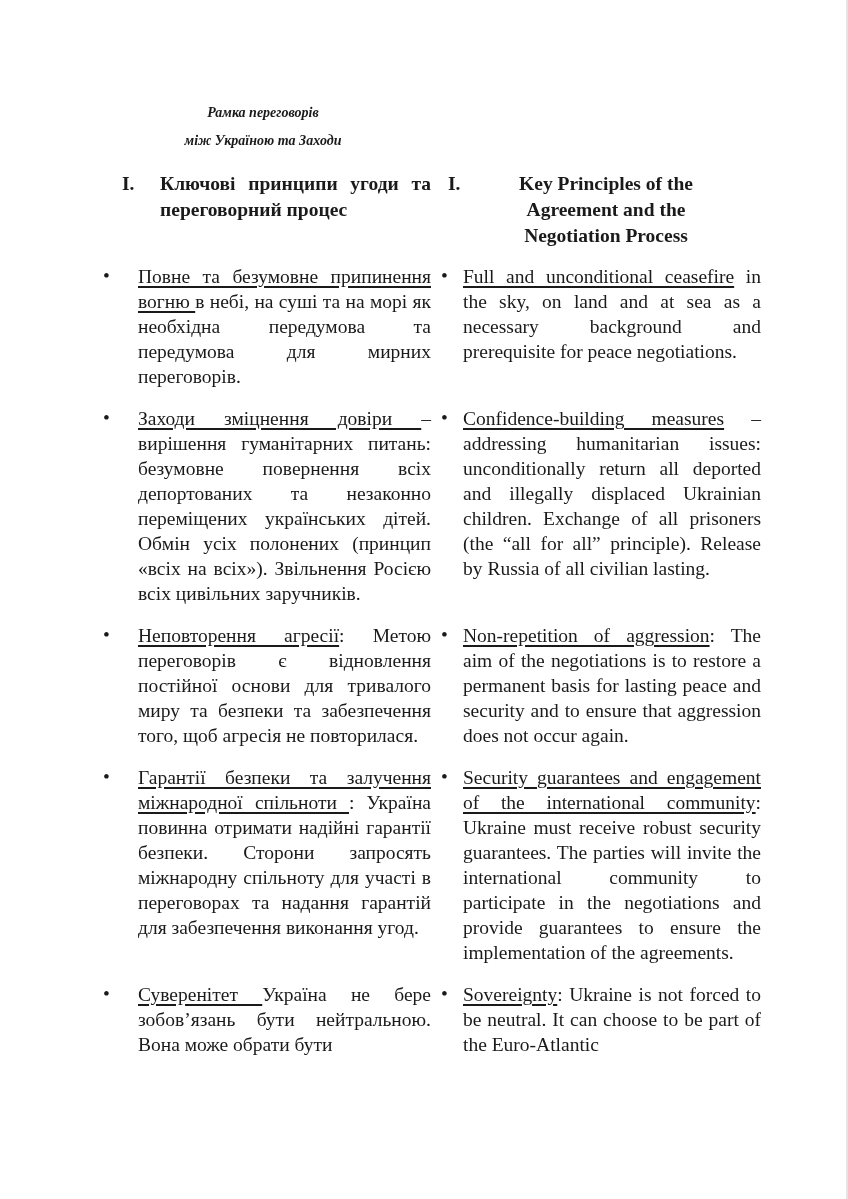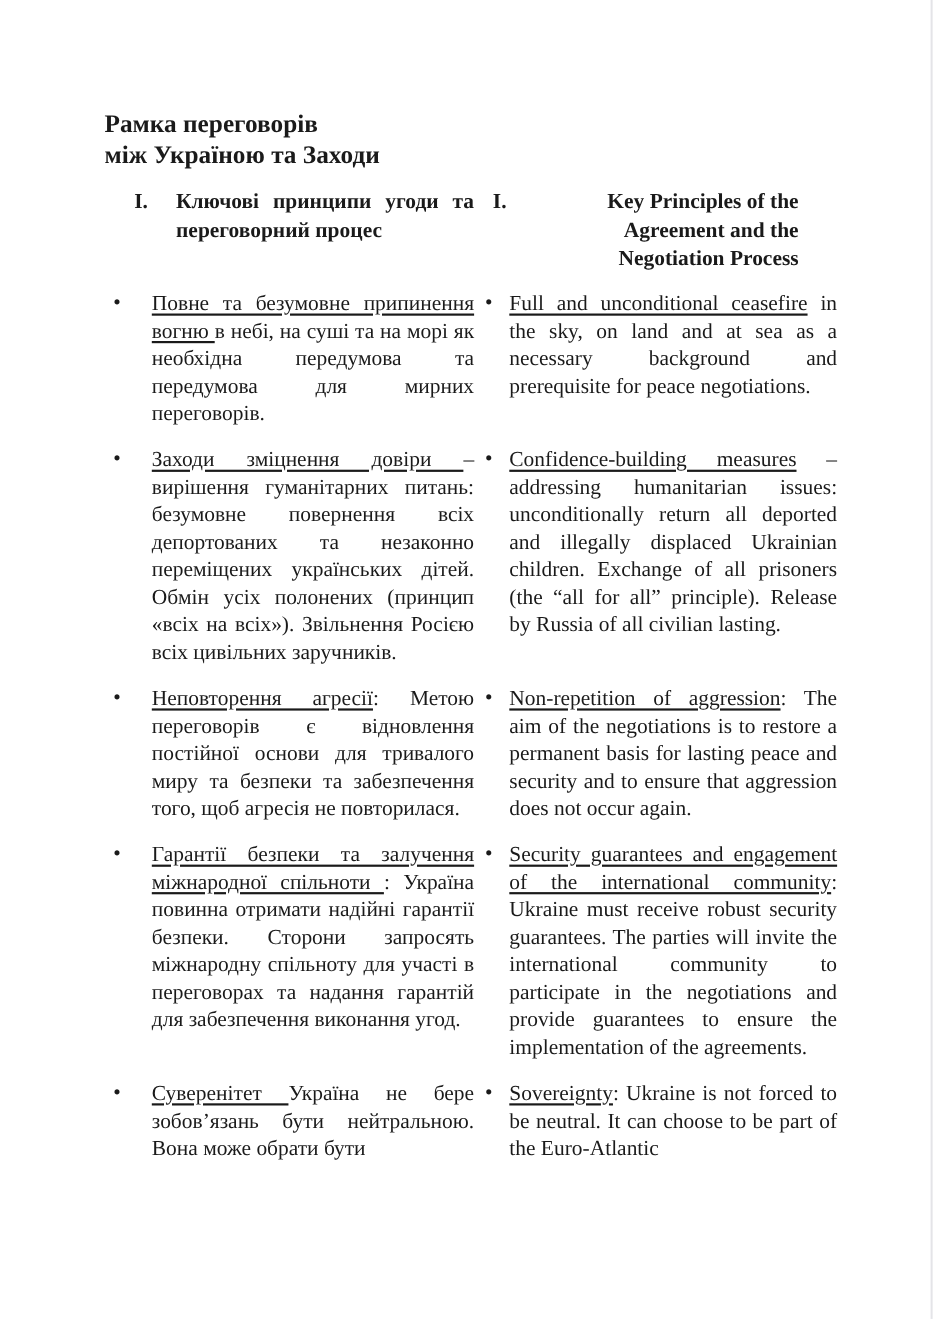--- a/index.html
+++ b/index.html
@@ -27,35 +27,37 @@
     display: grid;
     grid-template-columns: 336px 320px;
     column-gap: 10px;
   }
   .title-row { margin-bottom: 16px; }
   .heading-row { margin-bottom: 15px; }
   .bullet-row { margin-bottom: 17px; }
 
   .title {
     font-weight: bold;
-    font-size: 23px;
+    text-align: center;
+    font-size: 14px;
     line-height: 28px;
+    font-style: italic;
   }
 
   .heading {
     display: flex;
     font-weight: bold;
     font-size: 19.5px;
     line-height: 26px;
   }
   .heading .num { flex: 0 0 38px; }
   .col-uk.heading { margin-left: 27px; }
   .col-en.heading { margin-left: 7px; }
   .col-uk.heading .htext { text-align: justify; flex: 1 1 auto; }
-  .col-en.heading .htext { text-align: right; max-width: 240px; }
+  .col-en.heading .htext { text-align: center; max-width: 240px; }
 
   .li {
     position: relative;
     font-size: 19.5px;
     line-height: 25px;
     text-align: justify;
     text-justify: inter-word;
   }
   .col-uk.li { padding-left: 43px; }
   .col-en.li { padding-left: 22px; }

